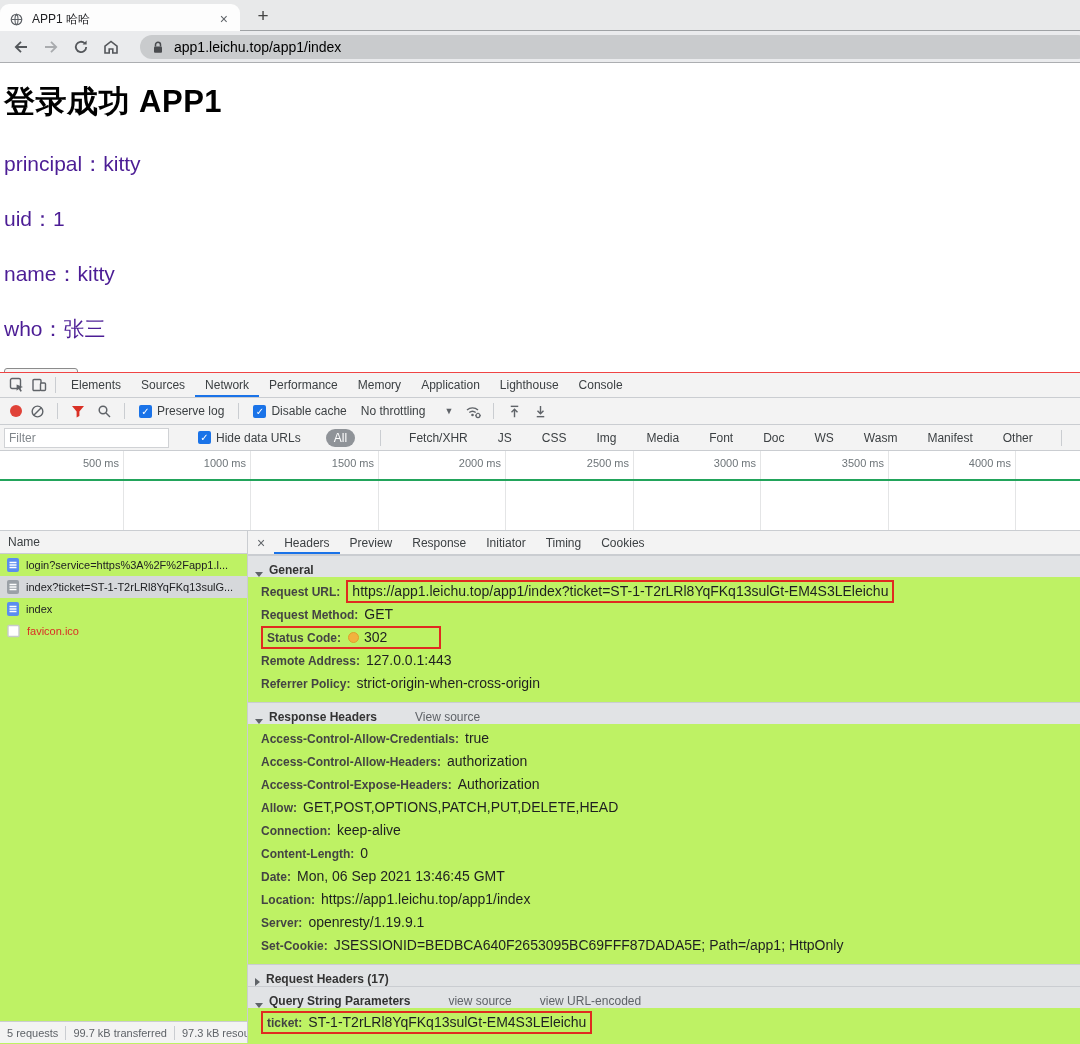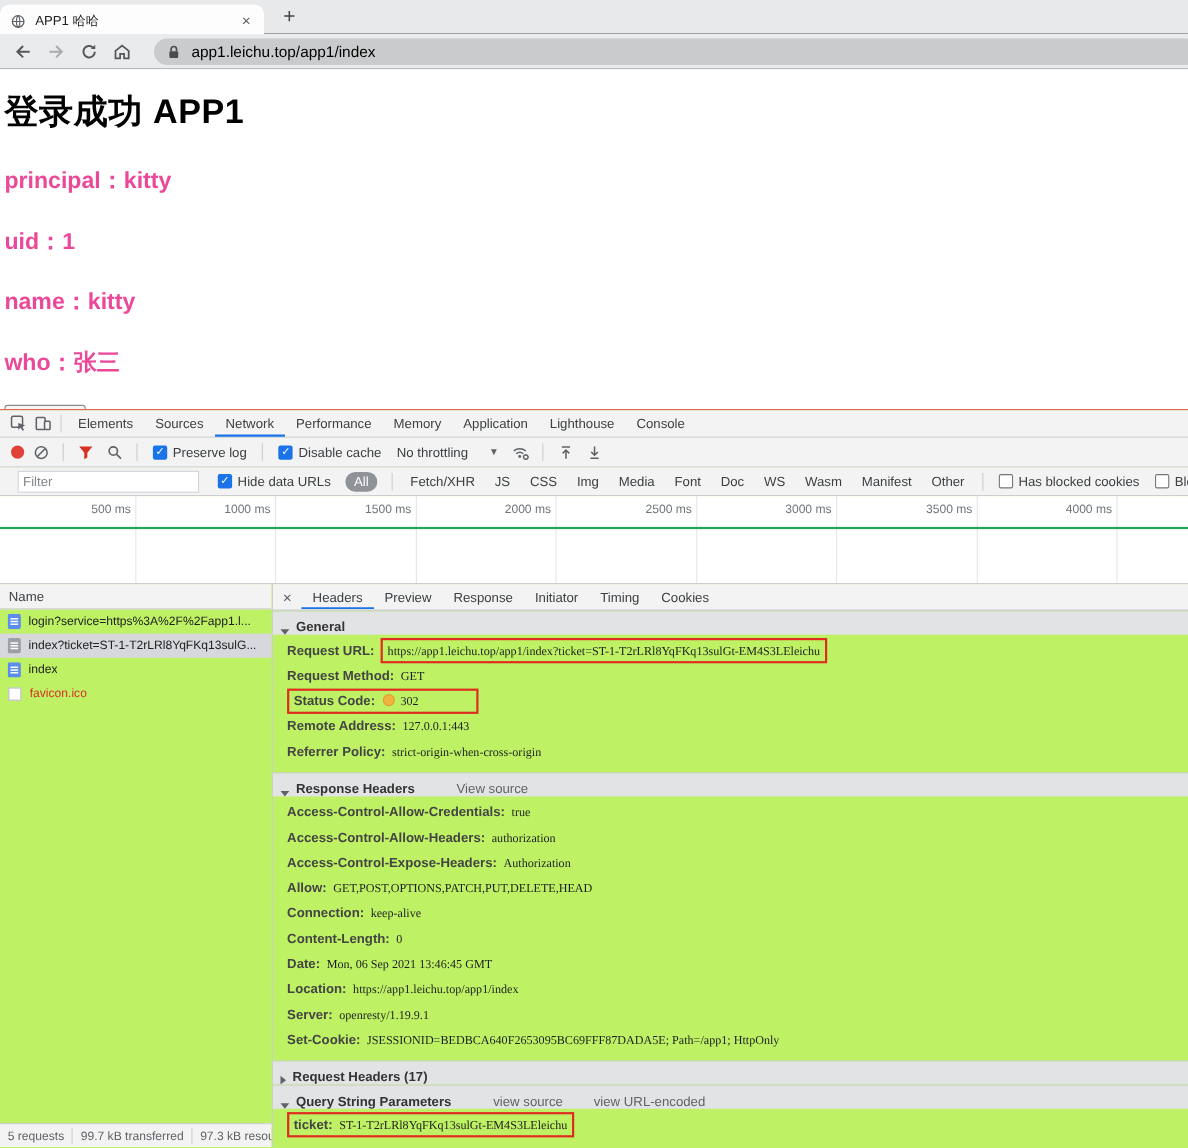--- a/index.html
+++ b/index.html
@@ -14,32 +14,32 @@
     font-size:19px;color:#444;border-radius:50%}
   #toolbar{position:absolute;left:0;top:31px;width:1080px;height:31px;background:#EAEBED;border-bottom:1px solid #ACAEB1;
     display:flex;align-items:center}
   .navbtn{width:30px;height:26px;display:flex;align-items:center;justify-content:center}
   #omnibox{position:absolute;left:140px;top:4px;width:950px;height:24px;background:#C9CBCD;border-radius:13px;
     display:flex;align-items:center;padding:0 12px;box-sizing:border-box}
   #url-text{font-size:14px;color:#000000;margin-left:10px;white-space:nowrap}
   
   #page{position:absolute;left:0;top:63px;width:1080px;height:309px;background:#fff;overflow:hidden}
   #page h1{margin:18px 0 0 4px;font-size:31px;font-weight:700;color:#000;letter-spacing:.5px}
-  .field{margin:27px 0 0 4px;font-size:21px;font-weight:700;color:#ec4899}
+  .field{margin:27px 0 0 4px;font-size:21px;font-weight:400;color:#4c1d95}
   #logout{margin:25px 0 0 4px;font-size:13px;color:#000;background:#F5F5F5;border:1px solid #8B8B8B;
     border-radius:3px;padding:3px 10px;font-family:inherit}
   
   #devtools{position:absolute;left:0;top:372px;width:1080px;height:672px;border-top:1px solid #ef4444;background:#bef264;
     font-size:12px;color:#3C4043}
   .bar{display:flex;align-items:center;background:#F3F3F3;border-bottom:1px solid #CACDD1;box-sizing:border-box;white-space:nowrap}
   #dt-tabbar{height:25px;padding-left:6px}
   .dt-tab{padding:0 10px;height:100%;display:flex;align-items:center}
   .dt-tab.active{box-shadow:inset 0 -2px 0 #1A73E8}
   #dt-controls{height:27px;padding-left:10px;gap:4px}
-  #dt-filterrow{height:26px;padding-left:16px;gap:4px}
+  #dt-filterrow{height:26px;padding-left:4px;gap:16px}
   .vd{width:1px;height:16px;background:#CACDD1;margin:0 5px;flex:none}
   .icon{display:flex;align-items:center;justify-content:center;width:22px;height:22px;flex:none}
   .cb{width:13px;height:13px;border-radius:2px;display:inline-flex;align-items:center;justify-content:center;flex:none;box-sizing:border-box}
   .cb.on{background:#1A73E8;color:#fff;font-size:10px;font-weight:bold}
   .cb.off{background:#fff;border:1px solid #767676}
   .cbw{display:flex;align-items:center;gap:5px;margin:0 5px}
   .pill{background:#8F9398;color:#fff;border-radius:10px;padding:2px 8px;margin:0 4px}
   .chip{margin:0 7px}
   #filter-input{width:158px;height:18px;border:1px solid #D0D2D5;background:#fff;font-size:12px;padding:0 4px;
     font-family:inherit;color:#202124;margin-right:8px}
@@ -72,21 +72,21 @@
   .sec:first-of-type{border-top:none}
   .sec-hdr{height:21px;display:flex;align-items:flex-end;background:#E1E3E5;padding-left:7px;font-weight:bold;color:#333}
   .sec-link{font-weight:normal;color:#5F6368;margin-left:38px}
   .tri-d{width:0;height:0;border-left:4px solid transparent;border-right:4px solid transparent;border-top:5px solid #5F6368;
     display:inline-block;margin-right:6px}
   .tri-r{width:0;height:0;border-top:4px solid transparent;border-bottom:4px solid transparent;border-left:5px solid #5F6368;
     display:inline-block;margin-right:6px}
   .kv-list{padding:3px 0 7px}
   .kv{line-height:22px;padding-left:13px;white-space:nowrap}
   .k{font-weight:bold;color:#444;margin-right:6px}
-  .v{font-family:Liberation Serif, serif;font-size:11px;color:#1E1F21}
+  .v{font-family:Liberation Sans, sans-serif;font-size:14px;color:#1E1F21}
   .rbox{display:inline-block;border:2px solid #E02B20;padding:0 4px;line-height:18px}
   .rbox-status{padding-right:52px}
   .dot{display:inline-block;width:9px;height:9px;border-radius:50%;background:#F2B23E;border:1px solid #DFA02C;
     margin:0 5px -1px 1px}
   svg{display:block}
 </style>
 </head>
 <body>
 
 <div id="tabstrip">

